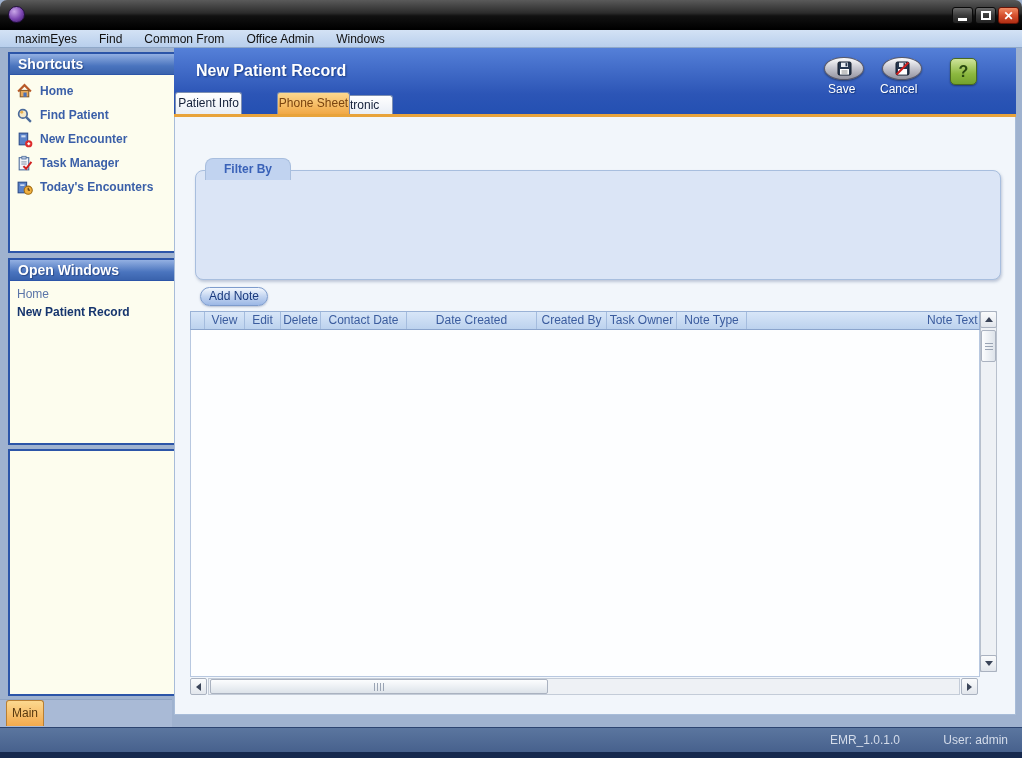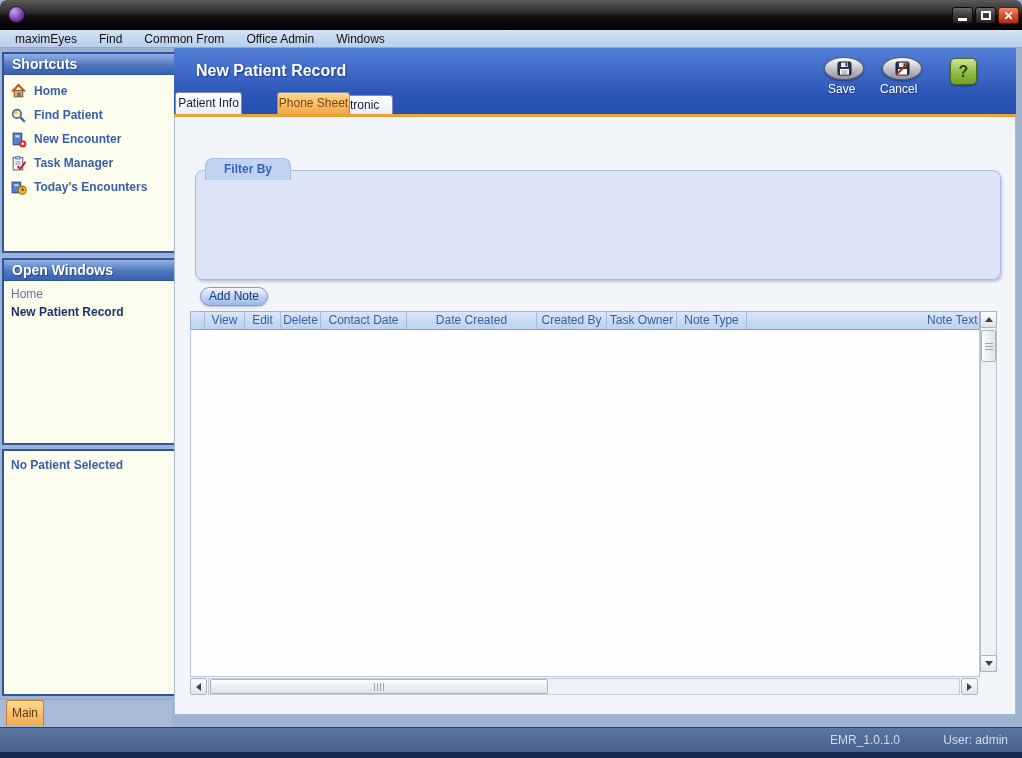--- a/index.html
+++ b/index.html
@@ -39,21 +39,21 @@
   .menubar {
     left:0; top:30px; width:1022px; height:18px;
     background:linear-gradient(#d3e2f5,#b9cfec);
     border-bottom:1px solid #8fa8c8;
     display:flex; align-items:center; padding-left:4px;
   }
   .menu-item { font-size:12px; color:#111; padding:0 11px; cursor:default; }
 
   
   .side-panel {
-    left:2px; width:196px; background:#fdfdee;
+    left:8px; width:196px; background:#fdfdee;
     border:2px solid #2c55a8;
   }
   .side-header {
     height:21px; background:linear-gradient(#93b0e2,#4a74be 60%,#3a63ad);
     color:#fff; font-weight:bold; font-size:14px; line-height:20px;
     padding-left:8px; border-bottom:1px solid #2c55a8;
     text-shadow:1px 1px 1px #2a4a88;
   }
   .shortcut-item { display:flex; align-items:center; height:24px; padding-left:6px; }
   .shortcut-item .icon { width:17px; height:17px; flex:0 0 17px; }
@@ -312,21 +312,20 @@
 
 <div class="abs side-panel" style="top:258px; height:187px;">
   <div class="side-header">Open Windows</div>
   <div style="padding-top:4px;">
     <div class="ow-item">Home</div>
     <div class="ow-item active">New Patient Record</div>
   </div>
 </div>
 
 <div class="abs side-panel" style="top:449px; height:247px;">
-  <div class="pn-item">No Patient Selected</div>
 </div>
 
 <div class="abs bottom-strip"></div>
 <div class="abs main-tab">Main</div>
 
 <div class="abs main-header"></div>
 <div class="abs page-title">New Patient Record</div>
 
 <div class="abs oval-btn" style="left:824px; top:57px;">
   <svg width="15" height="15" viewBox="0 0 15 15">

